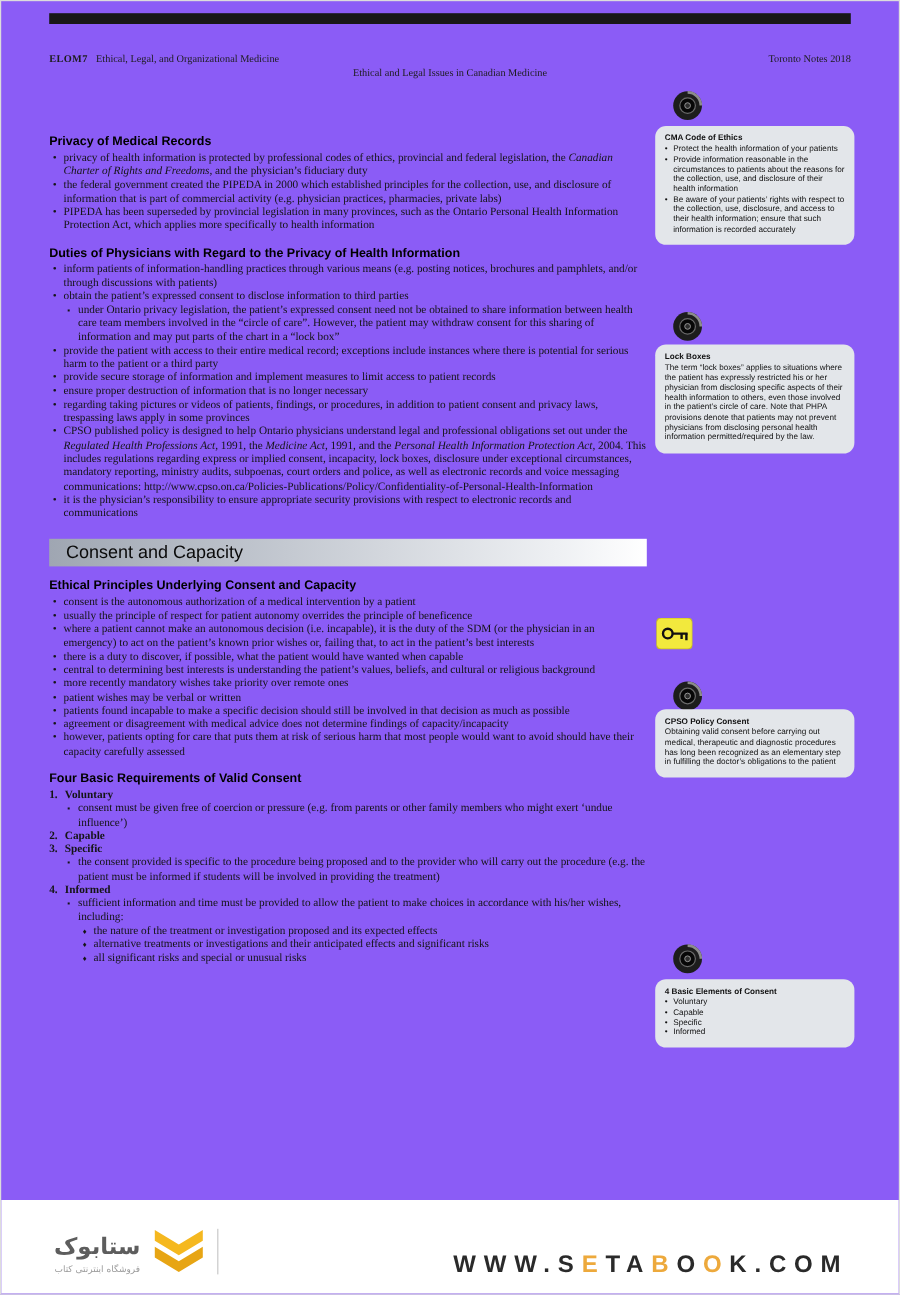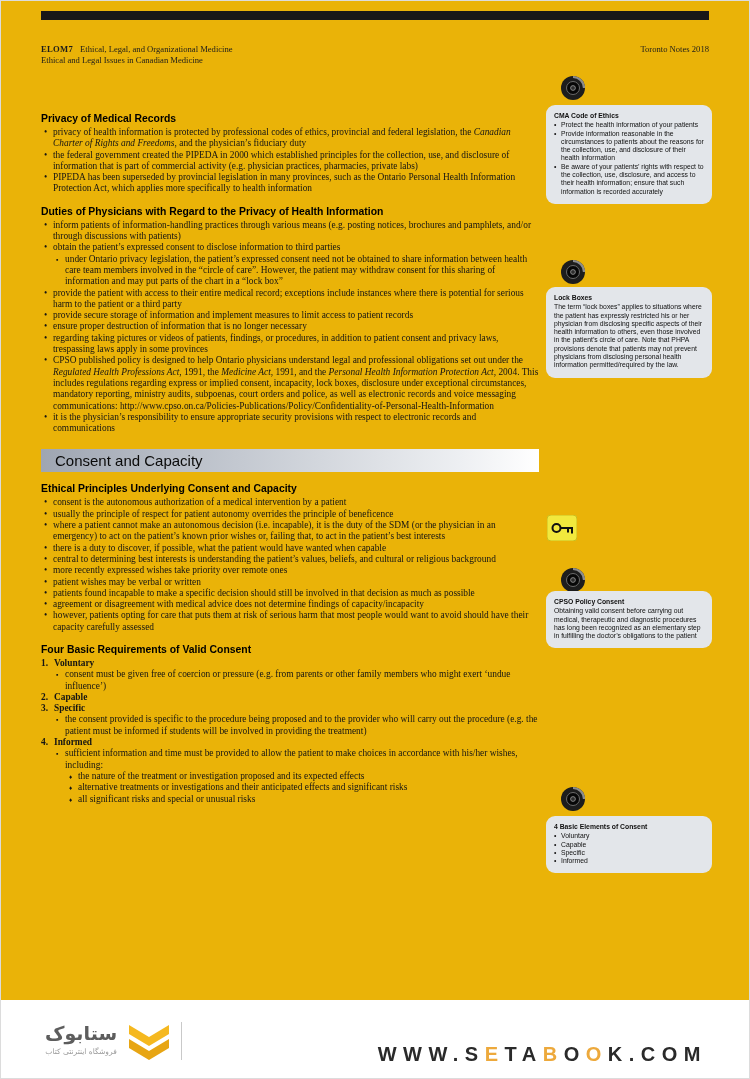--- a/index.html
+++ b/index.html
@@ -1,25 +1,25 @@
 <!DOCTYPE html>
 <html><head>
 <meta charset="utf-8">
 <style>
   * { margin:0; padding:0; box-sizing:border-box; }
   html,body { background:#ededed; }
   body { width:750px; font-family:"Liberation Serif", serif; color:#141414; }
-  .page { position:relative; width:750px; height:1079px; background:#eab308; border:1px solid #dcdcdc; overflow:hidden; }
+  .page { position:relative; width:750px; height:1079px; background:#8b5cf6; border:1px solid #dcdcdc; overflow:hidden; }
 
   .topbar { position:absolute; left:40px; right:40px; top:10px; height:9px; background:#181818; }
 
   .header { position:absolute; left:40px; right:40px; top:43px; height:26px; font-size:8.6px; color:#1c1c1c; }
   .h-left { position:absolute; left:0; top:0; }
   .h-left .code { font-weight:bold; margin-right:7px; letter-spacing:0.3px; }
-  .h-center { position:absolute; left:0; right:0; top:11px; }
+  .h-center { position:absolute; left:0; right:0; top:11px; text-align:center; }
   .h-right { position:absolute; right:0; top:0; }
 
   .body-row { position:absolute; left:40px; top:72px; width:670px; height:930px; }
 
   
   .content { position:absolute; left:0; top:0; width:498px; font-size:9.4px; line-height:11.3px;margin-top:38px; }
   .content .c-h { font-family:"Liberation Sans", sans-serif; font-weight:bold; font-size:10.4px; line-height:13px; margin:10px 0 2px; color:#000; }
   .content .c-h:first-child { margin-top:1px; }
   .c-bar { margin:15px 0 9px; height:23px; display:flex; align-items:center;
            background:linear-gradient(90deg,#9fa6b2 0%,#c4c9d1 40%,#eef0f3 85%,#ffffff 100%); }
@@ -43,21 +43,21 @@
   .sb-box { position:absolute; left:0; width:166px; background:#e3e6ea; border-radius:9px;
             padding:7px 8px 8px; font-size:6.8px; line-height:8.3px; color:#101010; }
   .sb-title { font-weight:bold; margin-bottom:1px; }
   .sb-row { display:flex; align-items:baseline; }
   .sb-row .mk { flex:0 0 auto; width:7px; }
   .sb-row .tx { flex:1 1 auto; }
   .sb-text { }
 
   
   .footer { position:absolute; left:0; right:0; bottom:0; height:78px; background:#fff; }
-  .f-left { position:absolute; left:44px; bottom:16px; display:flex; align-items:flex-start; gap:10px; }
+  .f-left { position:absolute; left:44px; bottom:16px; display:flex; align-items:flex-end; gap:10px; }
   .logo-col { text-align:center; direction:rtl; }
   .logo-fa { font-family:"DejaVu Sans", sans-serif; font-weight:bold; font-size:19px; color:#5d5d5d; }
   .logo-sub { font-family:"DejaVu Sans", sans-serif; font-size:7.5px; color:#9b9b9b; margin-top:3px; }
   .chev { line-height:0; }
   .logo-divider { width:1px; height:38px; background:#c9c9c9; }
   .f-right { position:absolute; right:42px; bottom:12px; text-align:right; }
   .fa-line { font-family:"DejaVu Sans", sans-serif; font-size:12.5px; color:#d59a33; margin-bottom:5px; direction:rtl; }
   .url { font-family:"Liberation Sans", sans-serif; font-weight:bold; font-size:20px; letter-spacing:6.5px; white-space:nowrap;margin-top:14px; }
 </style>
 </head>
@@ -146,21 +146,21 @@
         <div class="row lvl1">
           <span class="mk">•</span>
           <span class="tx"><span>there is a duty to discover, if possible, what the patient would have wanted when capable</span></span>
         </div>
         <div class="row lvl1">
           <span class="mk">•</span>
           <span class="tx"><span>central to determining best interests is understanding the patient’s values, beliefs, and cultural or religious background</span></span>
         </div>
         <div class="row lvl1">
           <span class="mk">•</span>
-          <span class="tx"><span>more recently expressed wishes take priority over remote ones</span></span>
+          <span class="tx"><span>more recently mandatory wishes take priority over remote ones</span></span>
         </div>
         <div class="row lvl1">
           <span class="mk">•</span>
           <span class="tx"><span>patient wishes may be verbal or written</span></span>
         </div>
         <div class="row lvl1">
           <span class="mk">•</span>
           <span class="tx"><span>patients found incapable to make a specific decision should still be involved in that decision as much as possible</span></span>
         </div>
         <div class="row lvl1">

